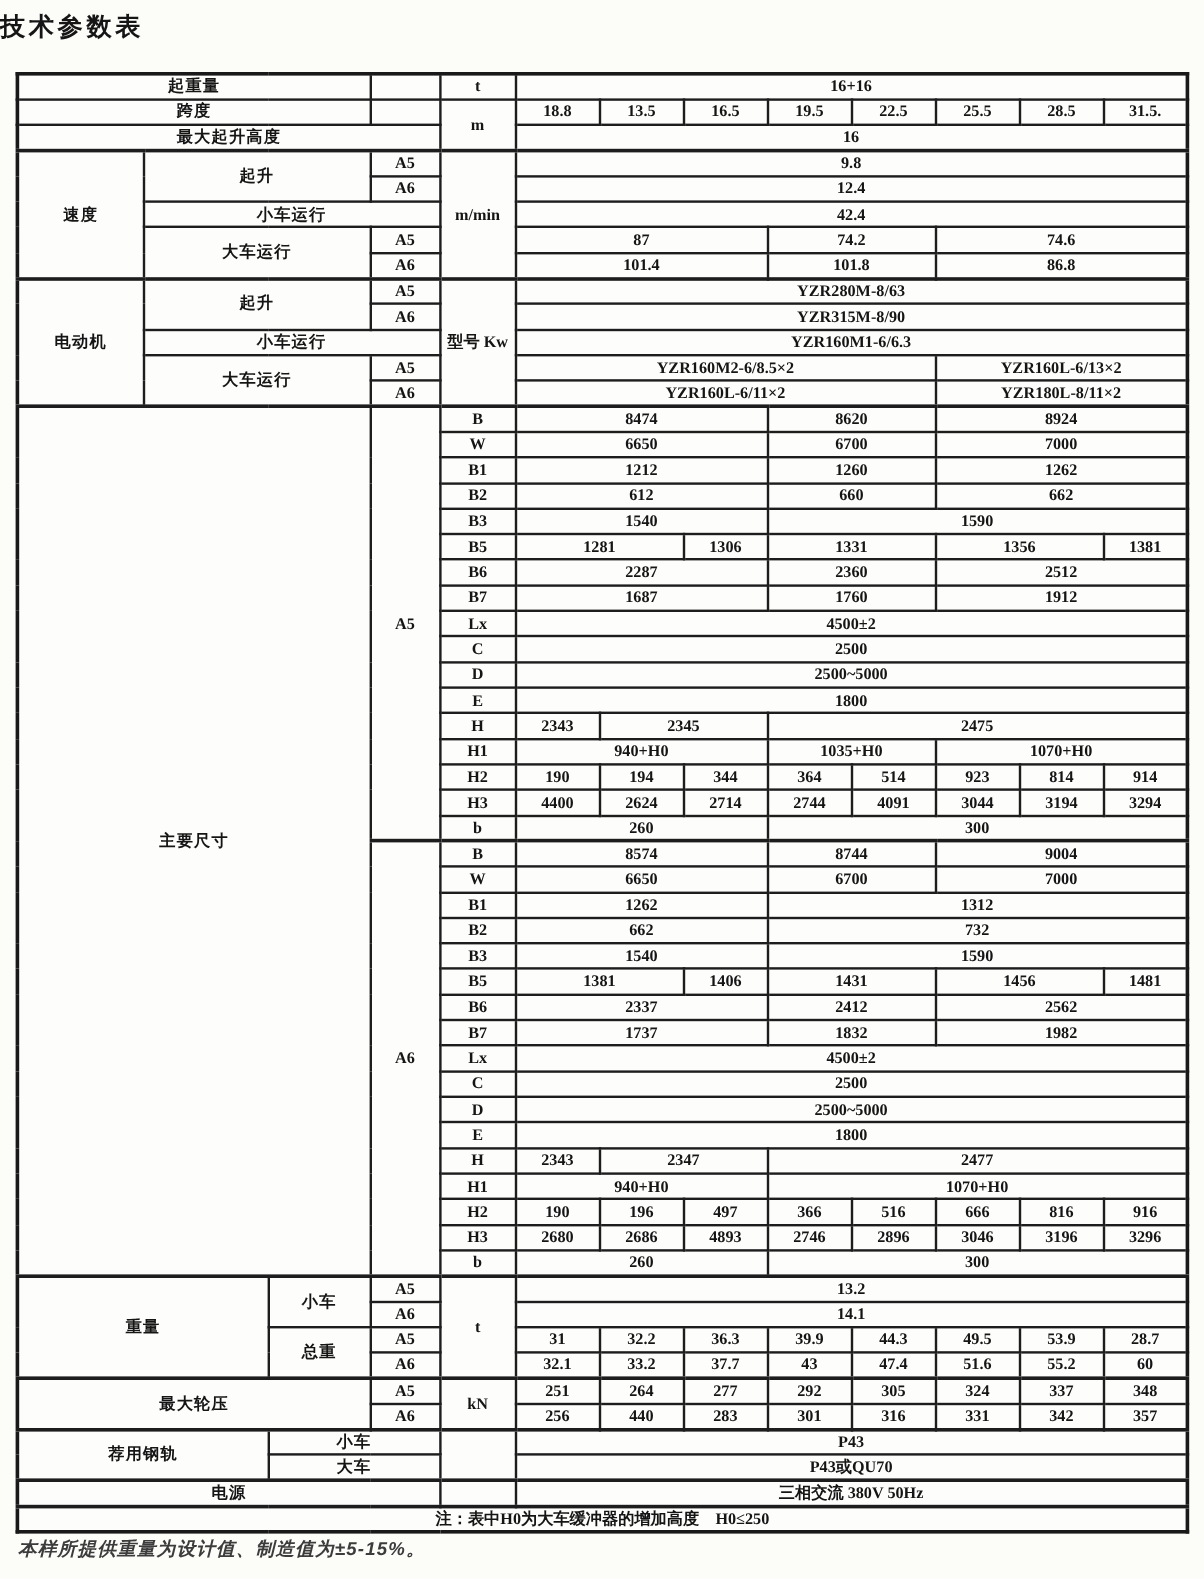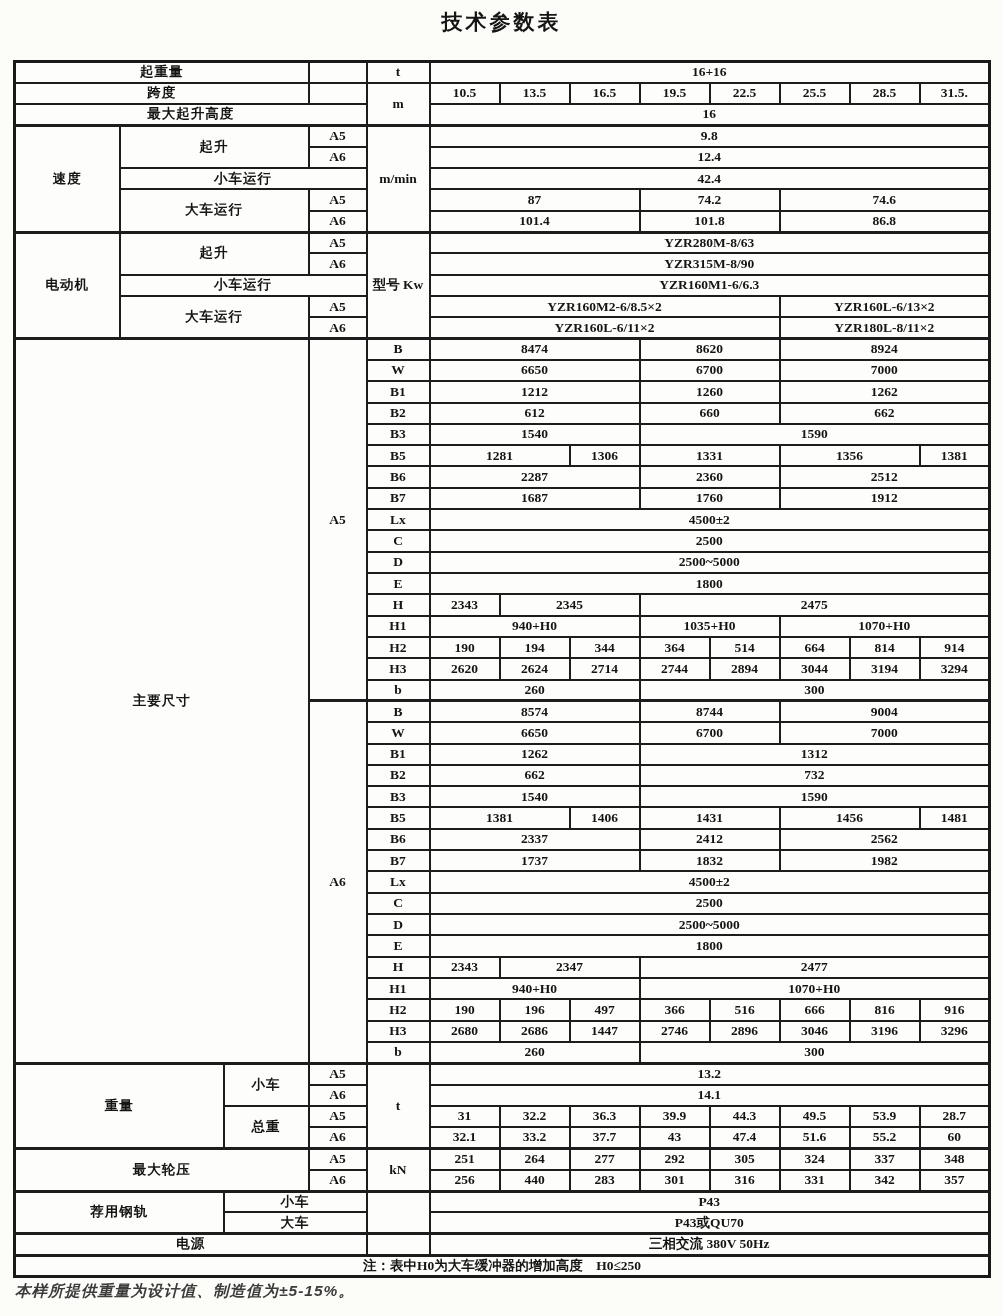--- a/index.html
+++ b/index.html
@@ -4,21 +4,21 @@
 <style>
   html,body{margin:0;padding:0;}
   body{
     width:1003px;height:1316px;position:relative;
     background:#fcfcf9;
     font-family:"Liberation Serif","DejaVu Serif",serif;
     color:#151515;
   }
   .page-title{
     position:absolute;top:8px;left:0;width:100%;
-    text-align:center;font-size:21px;font-weight:bold;letter-spacing:3px;
+    font-size:21px;font-weight:bold;letter-spacing:3px;
   }
   .tbl-wrap{position:absolute;top:60px;left:13px;}
   table.spec{
     border-collapse:collapse;table-layout:fixed;
     border:3px solid #191919;
     background:#fdfdfb;
   }
   table.spec td{
     border:2px solid #1d1d1d;
     text-align:center;vertical-align:middle;
@@ -64,21 +64,21 @@
         <tr>
           <td colspan="3" class="L">起重量</td>
           <td class="E"></td>
           <td class="U">t</td>
           <td colspan="8" class="V">16+16</td>
         </tr>
         <tr>
           <td colspan="3" class="L">跨度</td>
           <td class="E"></td>
           <td rowspan="2" class="U">m</td>
-          <td class="V">10.5</td>
+          <td class="V">18.8</td>
           <td class="V">13.5</td>
           <td class="V">16.5</td>
           <td class="V">19.5</td>
           <td class="V">22.5</td>
           <td class="V">25.5</td>
           <td class="V">28.5</td>
           <td class="V">31.5.</td>
         </tr>
         <tr>
           <td colspan="4" class="L">最大起升高度</td>
@@ -218,31 +218,31 @@
           <td colspan="2" class="V">1035+H0</td>
           <td colspan="3" class="V">1070+H0</td>
         </tr>
         <tr>
           <td class="U">H2</td>
           <td class="V">190</td>
           <td class="V">194</td>
           <td class="V">344</td>
           <td class="V">364</td>
           <td class="V">514</td>
-          <td class="V">664</td>
+          <td class="V">923</td>
           <td class="V">814</td>
           <td class="V">914</td>
         </tr>
         <tr>
           <td class="U">H3</td>
-          <td class="V">2620</td>
+          <td class="V">4400</td>
           <td class="V">2624</td>
           <td class="V">2714</td>
           <td class="V">2744</td>
-          <td class="V">2894</td>
+          <td class="V">4091</td>
           <td class="V">3044</td>
           <td class="V">3194</td>
           <td class="V">3294</td>
         </tr>
         <tr>
           <td class="U">b</td>
           <td colspan="3" class="V">260</td>
           <td colspan="5" class="V">300</td>
         </tr>
         <tr class="tk">
@@ -328,21 +328,21 @@
           <td class="V">366</td>
           <td class="V">516</td>
           <td class="V">666</td>
           <td class="V">816</td>
           <td class="V">916</td>
         </tr>
         <tr>
           <td class="U">H3</td>
           <td class="V">2680</td>
           <td class="V">2686</td>
-          <td class="V">1447</td>
+          <td class="V">4893</td>
           <td class="V">2746</td>
           <td class="V">2896</td>
           <td class="V">3046</td>
           <td class="V">3196</td>
           <td class="V">3296</td>
         </tr>
         <tr>
           <td class="U">b</td>
           <td colspan="3" class="V">260</td>
           <td colspan="5" class="V">300</td>

